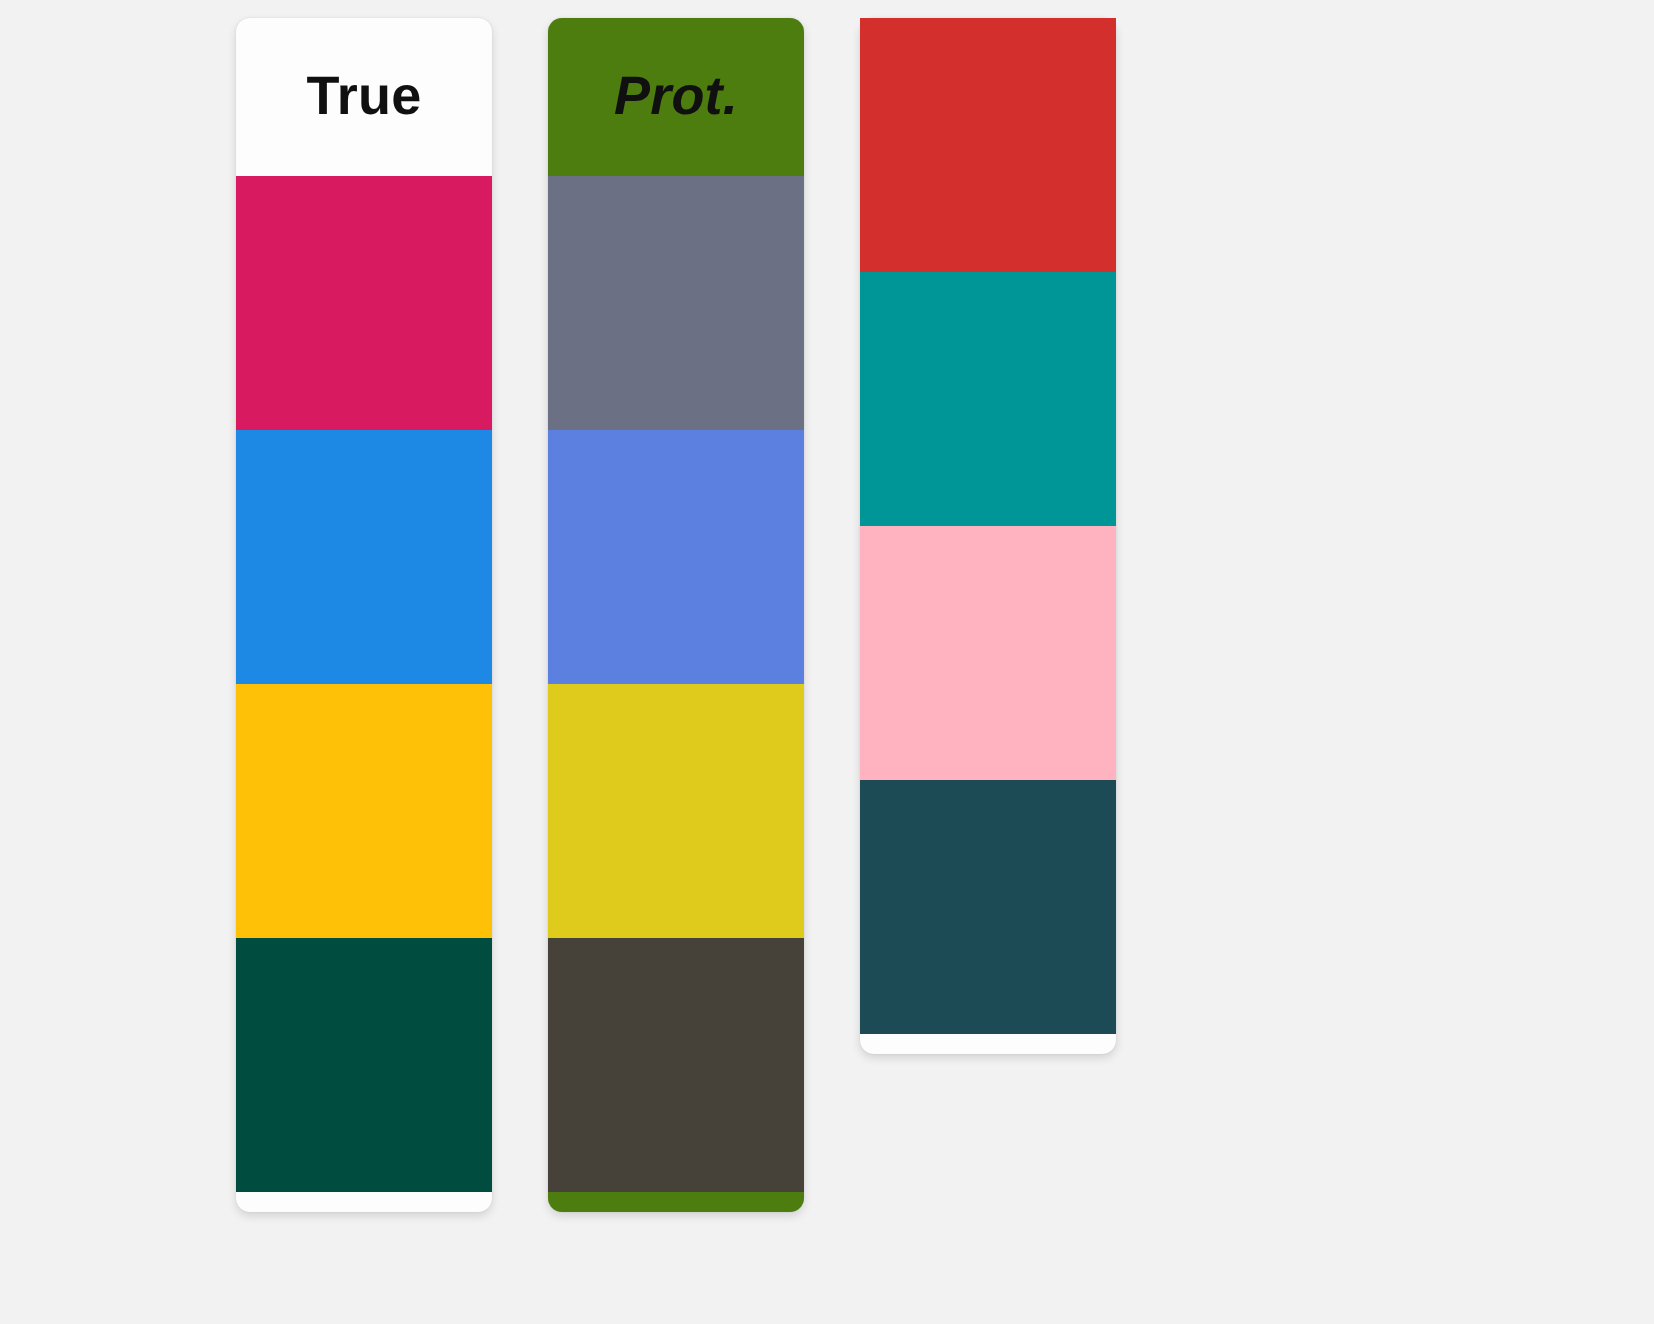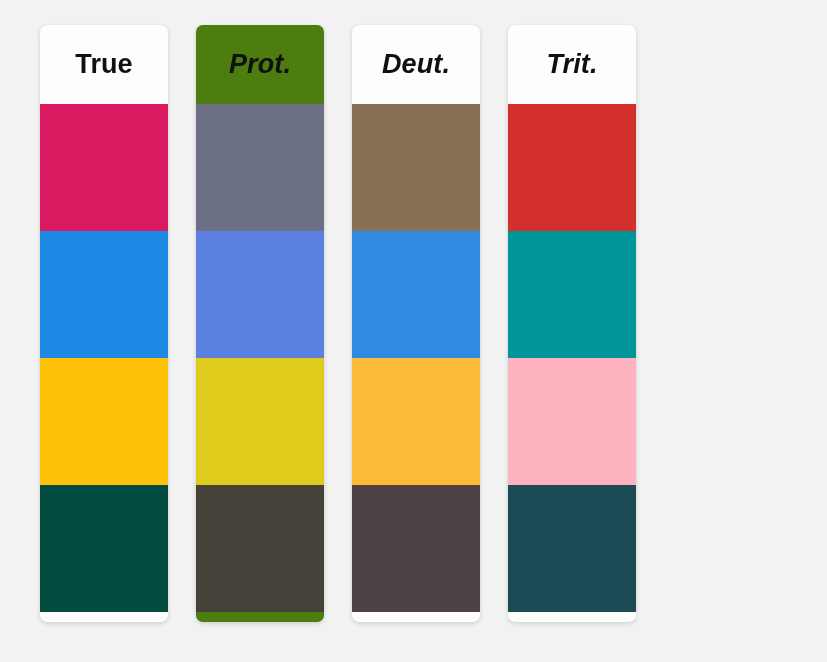--- a/index.html
+++ b/index.html
@@ -15,21 +15,21 @@
   }
 
   #board {
     width: 676px;
     height: 662px;
     display: flex;
     flex-direction: row;
     align-items: flex-start;
     justify-content: center;
     gap: 28px;
-    padding-top: 25px;
+    padding-top: 9px;
     box-sizing: border-box;
   }
 
   .card {
     width: 128px;
     background: #fdfdfd;
     border-radius: 7px;
     box-shadow: 0 2px 5px rgba(0,0,0,0.13), 0 0 1px rgba(0,0,0,0.10);
     padding: 0 0 10px 0;
     box-sizing: border-box;
@@ -84,32 +84,22 @@
   <div class="card" style="background-color: #4d7c0f;">
     <div class="card-title italic">Prot.</div>
     <div class="swatch-stack">
       <div class="swatch" style="background-color: rgb(107, 112, 133);"></div>
       <div class="swatch" style="background-color: rgb(91, 128, 224);"></div>
       <div class="swatch" style="background-color: rgb(223, 203, 27);"></div>
       <div class="swatch" style="background-color: rgb(70, 66, 58);"></div>
     </div>
   </div>
 
-  <div class="card" style="background-color: rgb(253, 253, 253);">
-    <div class="card-title italic">Deut.</div>
-    <div class="swatch-stack">
-      <div class="swatch" style="background-color: rgb(135, 112, 85);"></div>
-      <div class="swatch" style="background-color: rgb(50, 137, 224);"></div>
-      <div class="swatch" style="background-color: rgb(251, 186, 55);"></div>
-      <div class="swatch" style="background-color: rgb(76, 66, 69);"></div>
-    </div>
-  </div>
 
   <div class="card" style="background-color: rgb(253, 253, 253);">
-    <div class="card-title italic">Trit.</div>
     <div class="swatch-stack">
       <div class="swatch" style="background-color: rgb(211, 47, 44);"></div>
       <div class="swatch" style="background-color: rgb(0, 150, 151);"></div>
       <div class="swatch" style="background-color: rgb(255, 179, 193);"></div>
       <div class="swatch" style="background-color: rgb(29, 75, 85);"></div>
     </div>
   </div>
 
 </div>
 

